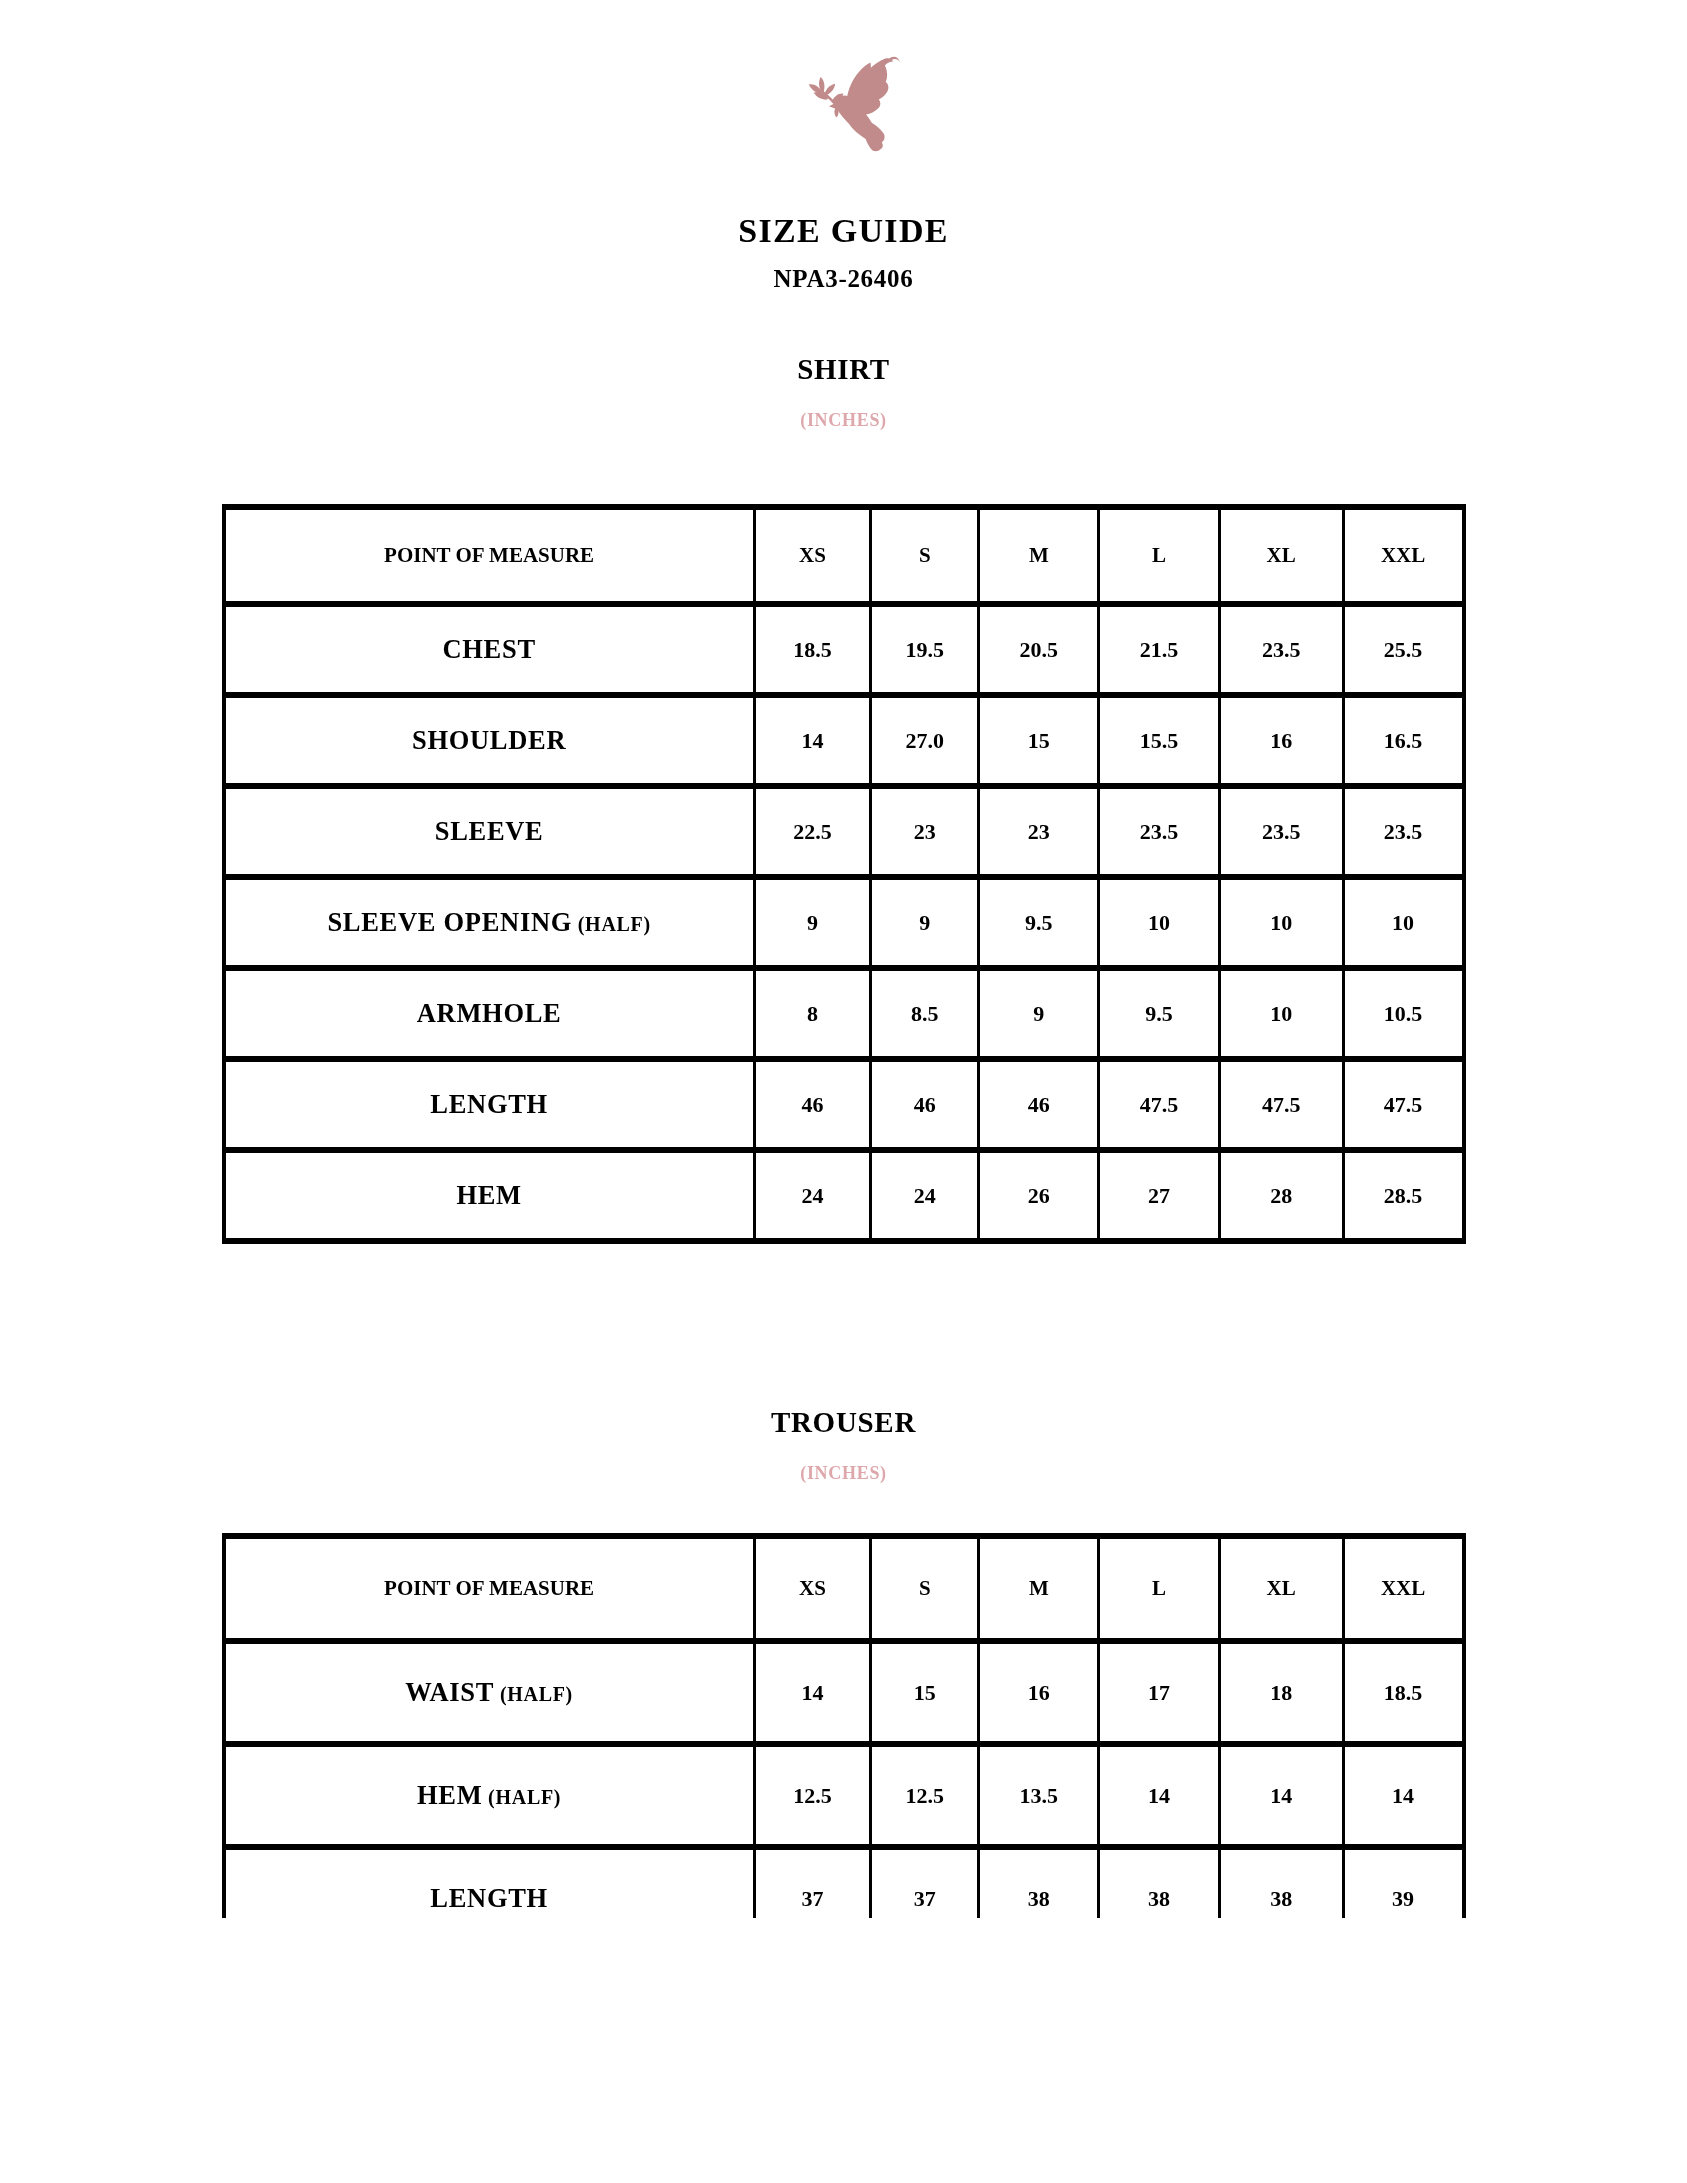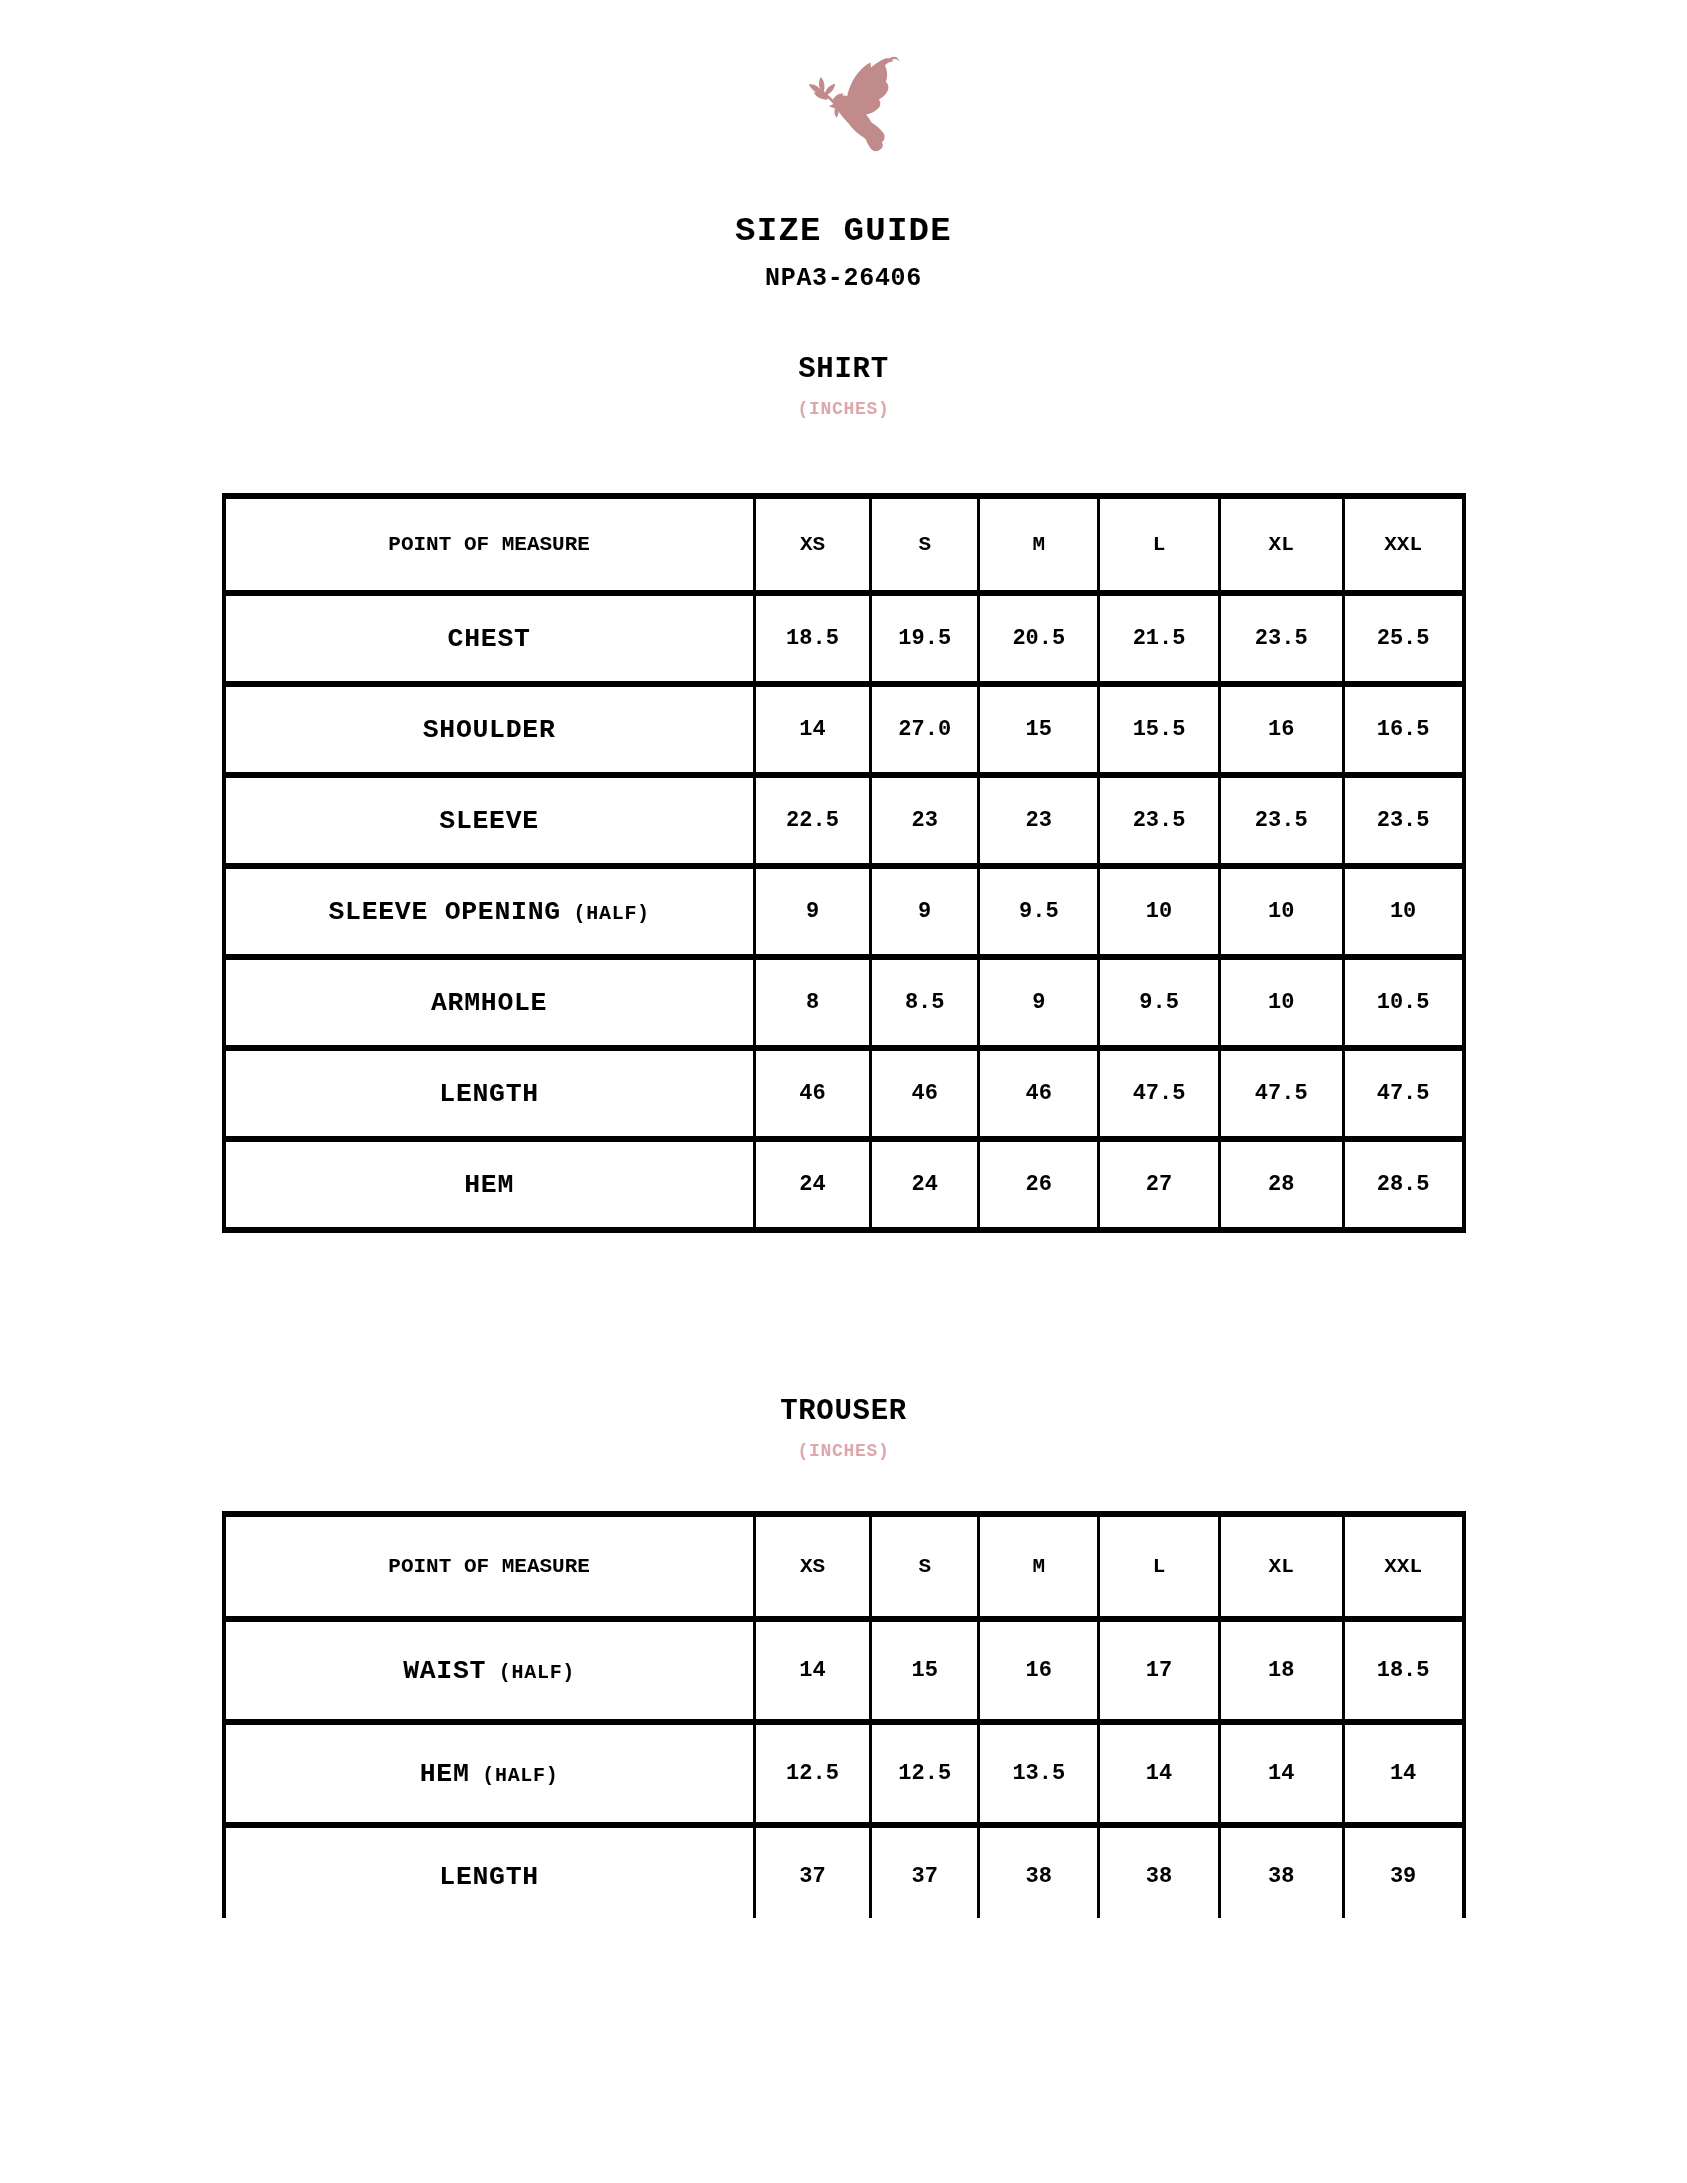--- a/index.html
+++ b/index.html
@@ -1,29 +1,29 @@
 <!DOCTYPE html>
 <html style="font-size:10.6px"><head>
 <meta charset="utf-8">
 <style>
   html,body{margin:0;padding:0;}
   body{
     width:1687px;height:2183px;background:#ffffff;color:#000;
     font-family:"Liberation Serif","DejaVu Serif",serif;font-weight:bold;
     -webkit-font-smoothing:antialiased;
   }
-  .page{width:1687px;height:1918px;overflow:hidden;font-family:Liberation Mono, monospace;}
+  .page{width:1687px;height:1918px;overflow:hidden;}
   .top{text-align:center;}
   .logo-wrap{padding-top:34px;text-align:center;line-height:0;}
   svg.dove{width:131px;height:153px;position:relative;left:13.2px;}
   .page-title{font-size:34px;line-height:1;margin-top:27px;letter-spacing:1.3px;}
   .style-code{font-size:25px;line-height:1;margin-top:18px;letter-spacing:0.7px;}
   .section{text-align:center;}
   .section-heading{font-size:29px;line-height:1;margin:0;letter-spacing:0.7px;}
-  .unit-label{font-size:18px;line-height:1;margin-top:16px;letter-spacing:0.7px;}
+  .unit-label{font-size:18px;line-height:1;margin-top:27px;letter-spacing:0.7px;}
   .size-table{
     width:1244px;margin:0 auto;border-collapse:collapse;table-layout:fixed;
     border:6px solid #000;border-left-width:4px;border-right-width:4px;
   }
   .size-table th,.size-table td{
     border:3.3px solid #000;border-top-width:6px;border-bottom-width:6px;
     text-align:center;vertical-align:middle;padding:0;font-weight:bold;
   }
   .size-table th{font-size:21px;}
   td.row-label{font-size:26.5px;letter-spacing:0.7px;text-align:center;}

